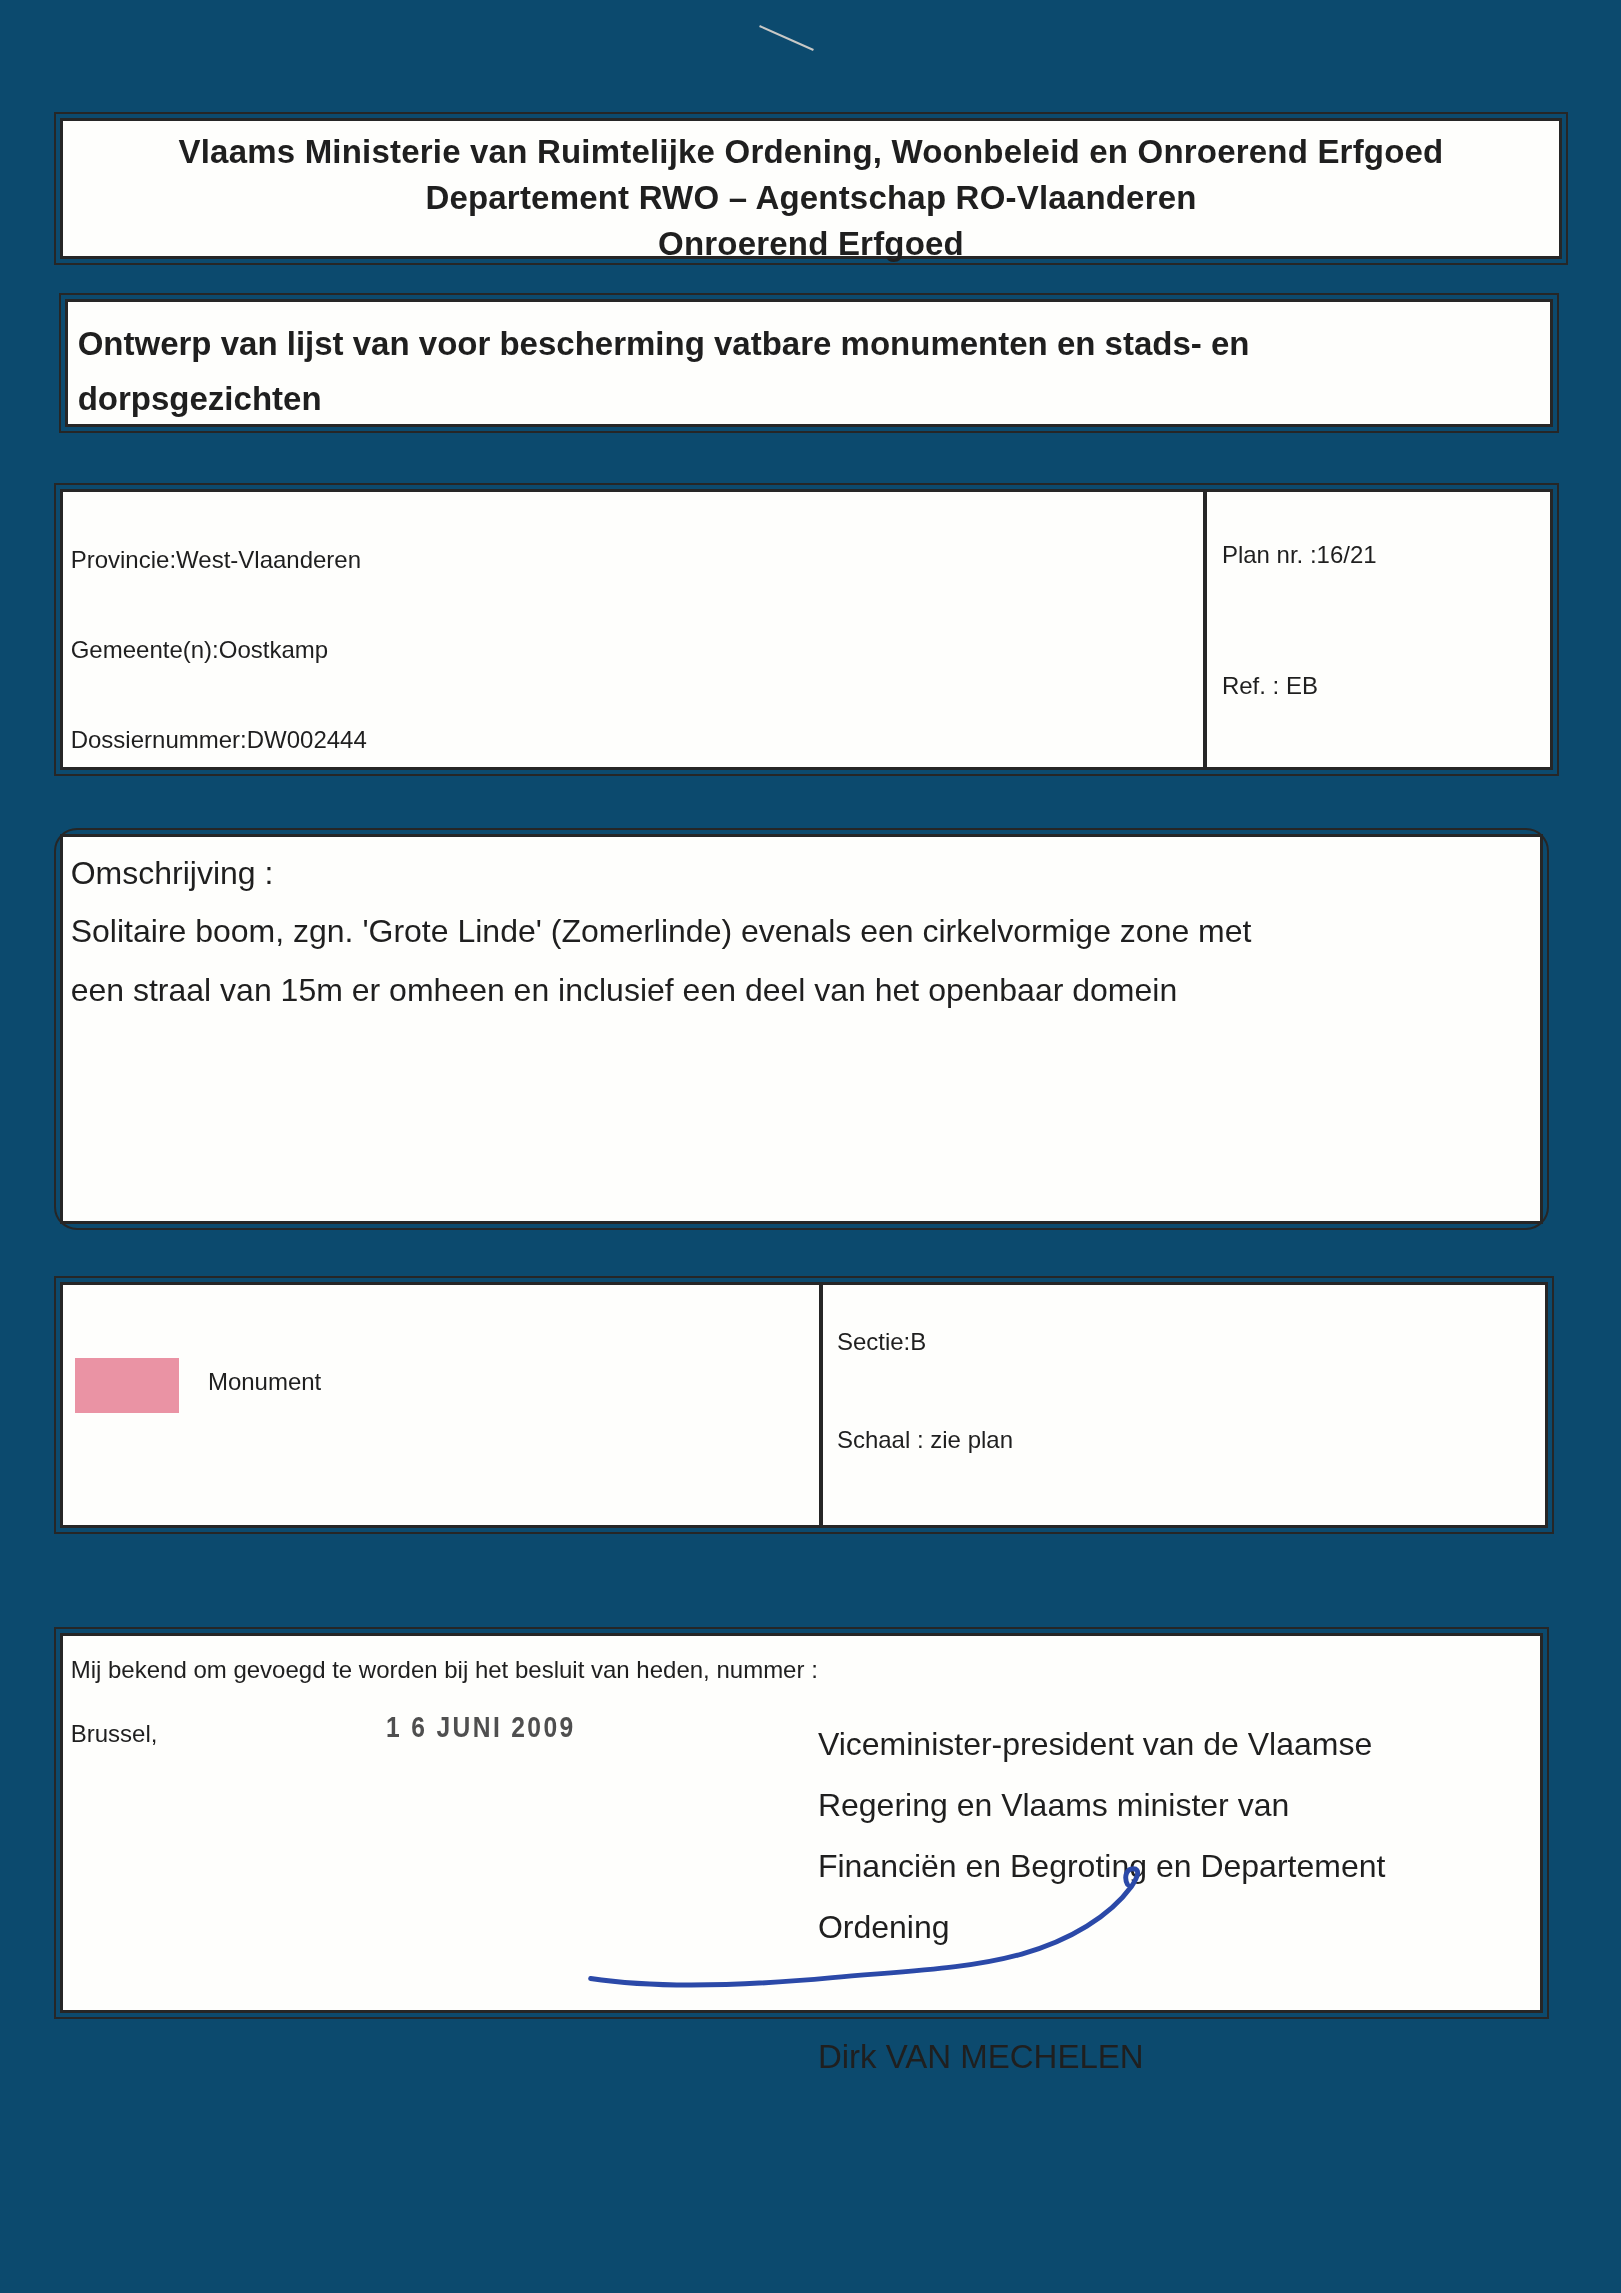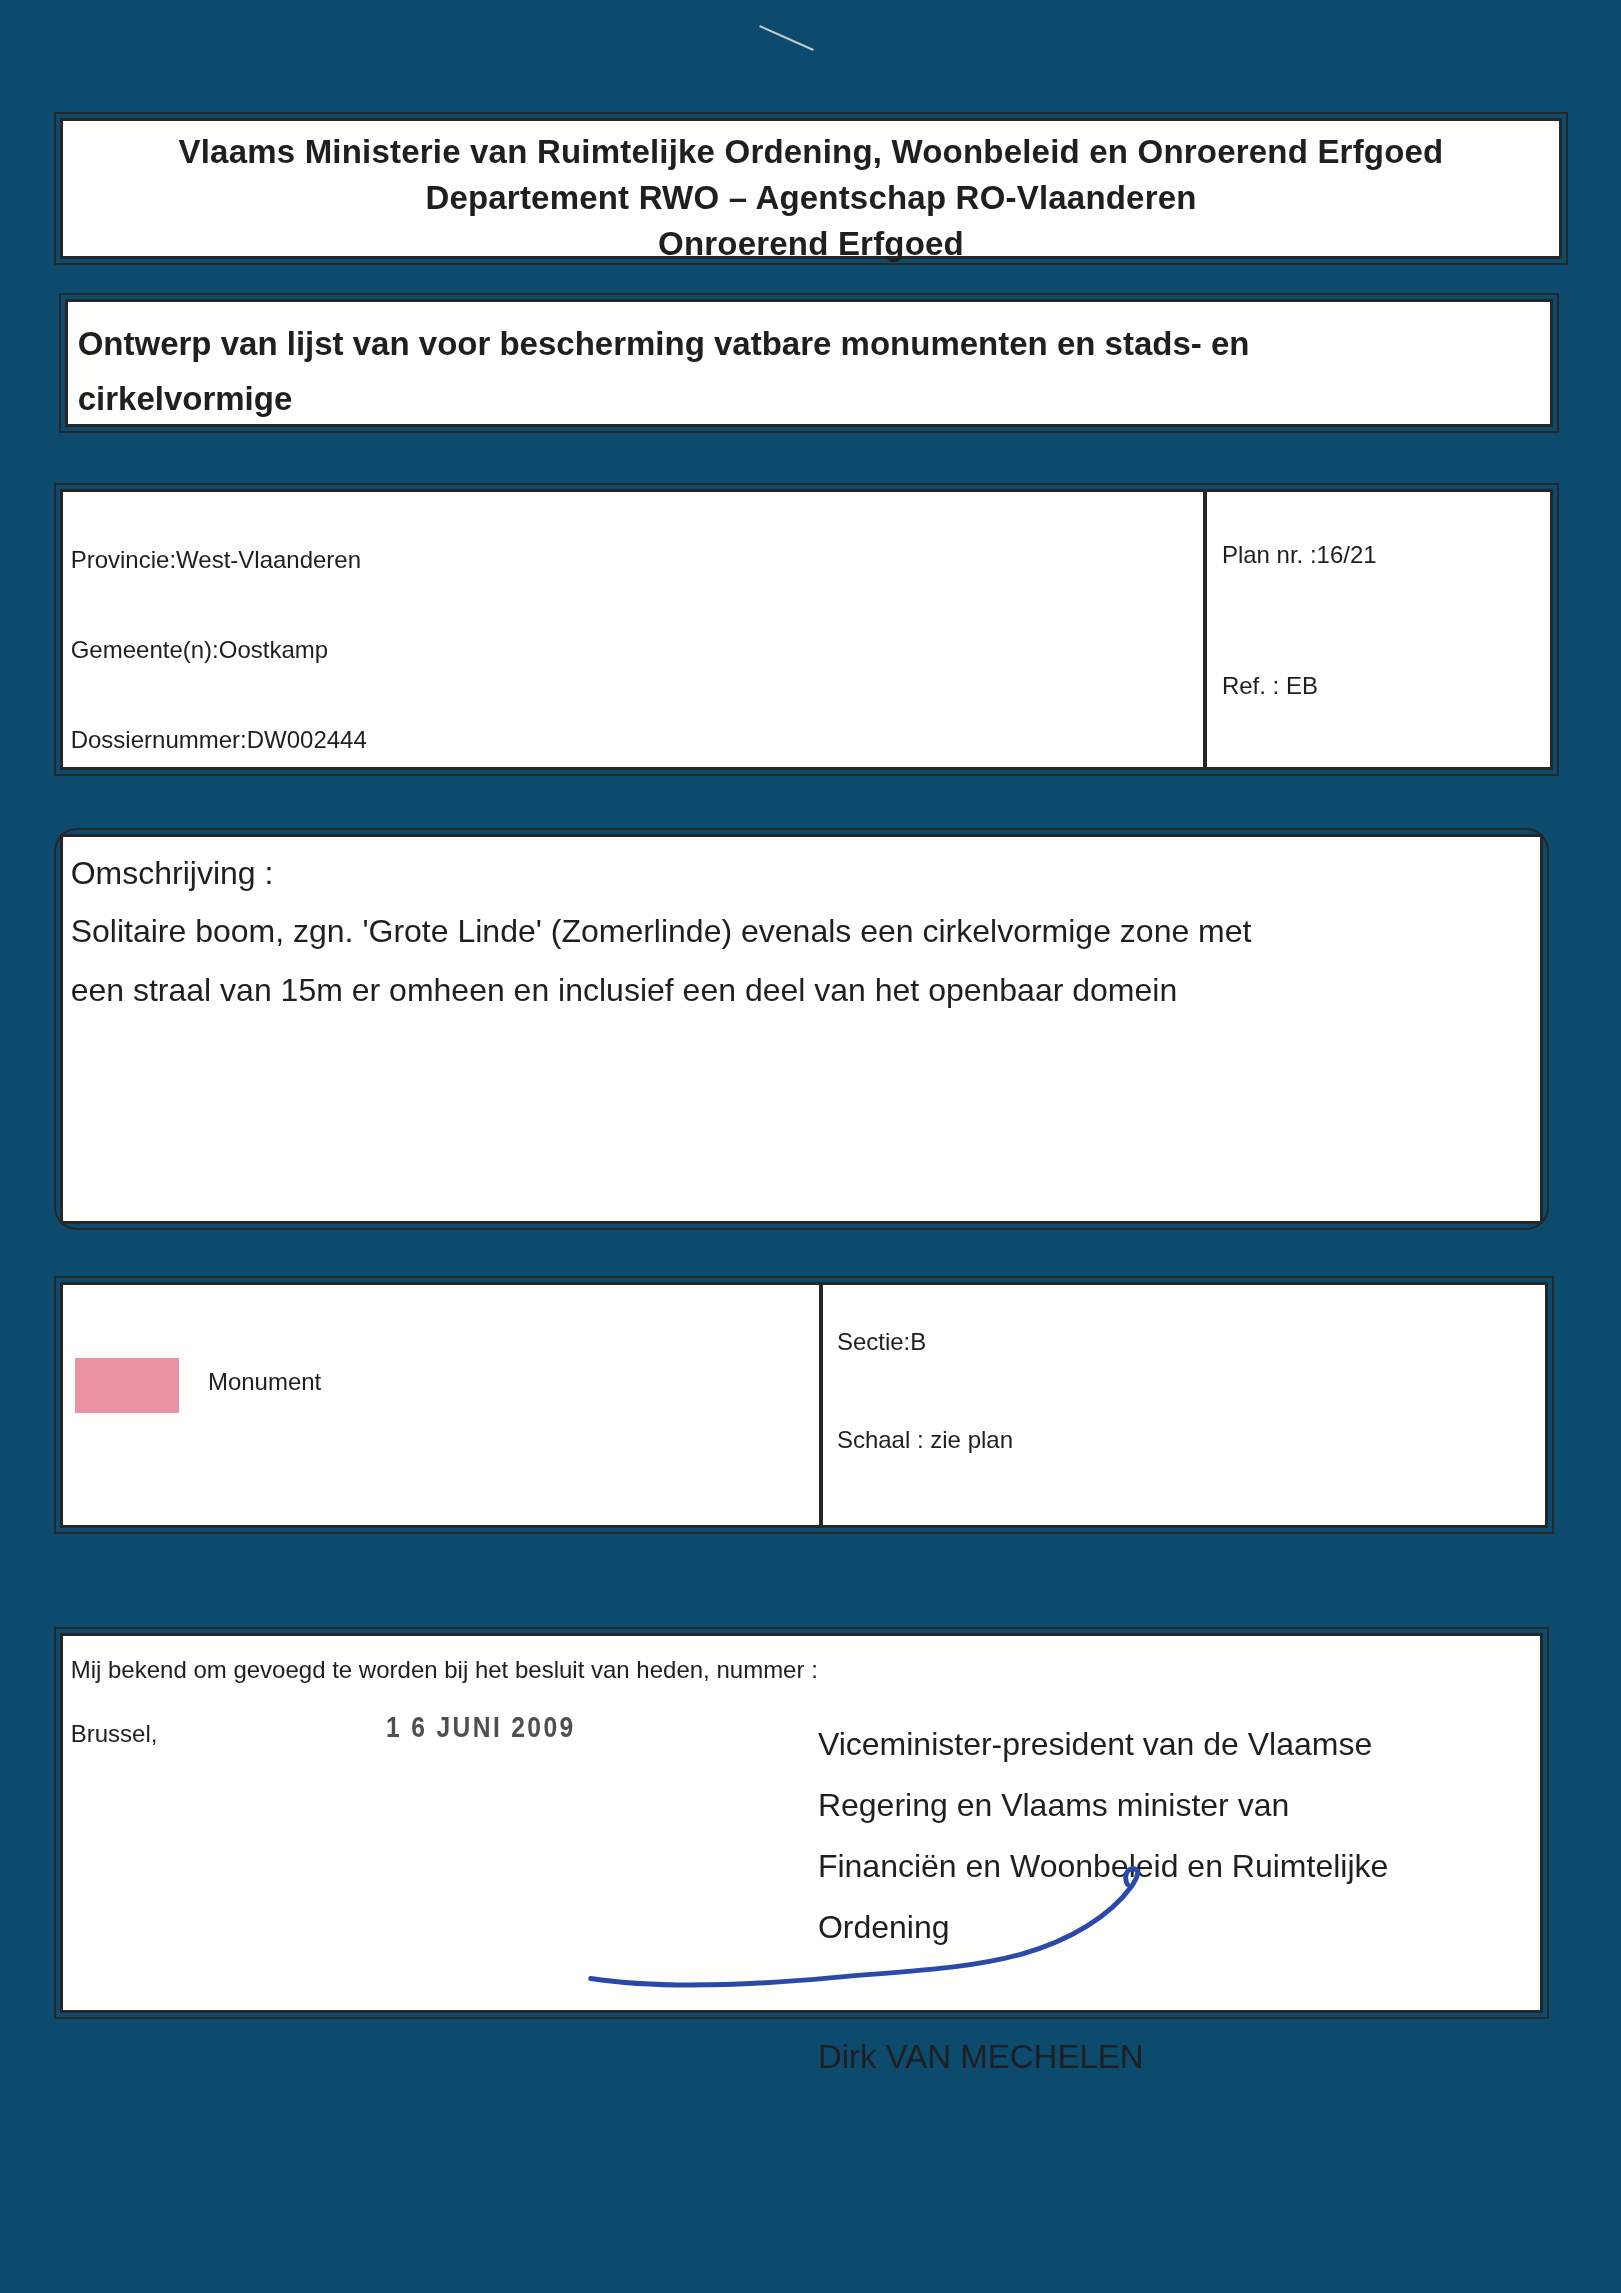--- a/index.html
+++ b/index.html
@@ -100,21 +100,21 @@
     <div class="inner">
       <div class="h-line">Vlaams Ministerie van Ruimtelijke Ordening, Woonbeleid en Onroerend Erfgoed</div>
       <div class="h-line">Departement RWO – Agentschap RO-Vlaanderen</div>
       <div class="h-line">Onroerend Erfgoed</div>
     </div>
   </div>
 
   <div class="frame box2">
     <div class="inner">
       <div class="t-line">Ontwerp van lijst van voor bescherming vatbare monumenten en stads- en</div>
-      <div class="t-line">cirkelvormige</div>
+      <div class="t-line">dorpsgezichten</div>
     </div>
   </div>
 
   <div class="frame box3">
     <div class="inner">
       <div class="txt" style="left:7.8px;  top:54px;">Provincie:West-Vlaanderen</div>
       <div class="txt" style="left:7.8px;  top:144px;">Gemeente(n):Oostkamp</div>
       <div class="txt" style="left:7.8px;  top:234px;">Dossiernummer:DW002444</div>
       <div class="vdiv"></div>
       <div class="txt" style="left:1159px; top:49px;">Plan nr. :16/21</div>
@@ -142,21 +142,21 @@
 
   <div class="frame box6">
     <div class="inner">
       <div class="txt" style="left:7.8px; top:20.6px;">Mij bekend om gevoegd te worden bij het besluit van heden, nummer :</div>
       <div class="txt" style="left:7.8px; top:84px;">Brussel,</div>
       <div class="stamp" style="left:323px; top:74px;">1 6 JUNI 2009</div>
 
       <div class="minister">
         <div class="m-line">Viceminister-president van de Vlaamse</div>
         <div class="m-line">Regering en Vlaams minister van</div>
-        <div class="m-line">Financiën en Woonbeleid en Ruimtelijke</div>
+        <div class="m-line">Financiën en Begroting en Departement</div>
         <div class="m-line">Ordening</div>
       </div>
 
       <svg class="sig-svg" width="627" height="147" viewBox="0 0 640 150">
         <path class="sig-stroke" d="M 18 122 C 90 133 180 129 265 121 C 345 114 405 112 458 97 C 508 83 548 58 570 28 C 577 18 579 10 572 10 C 565 10 562 18 566 26" fill="none" stroke="#2b49a8" stroke-width="5" stroke-linecap="round" stroke-linejoin="round"></path>
       </svg>
 
       <div class="signatory">Dirk VAN MECHELEN</div>
     </div>
   </div>

